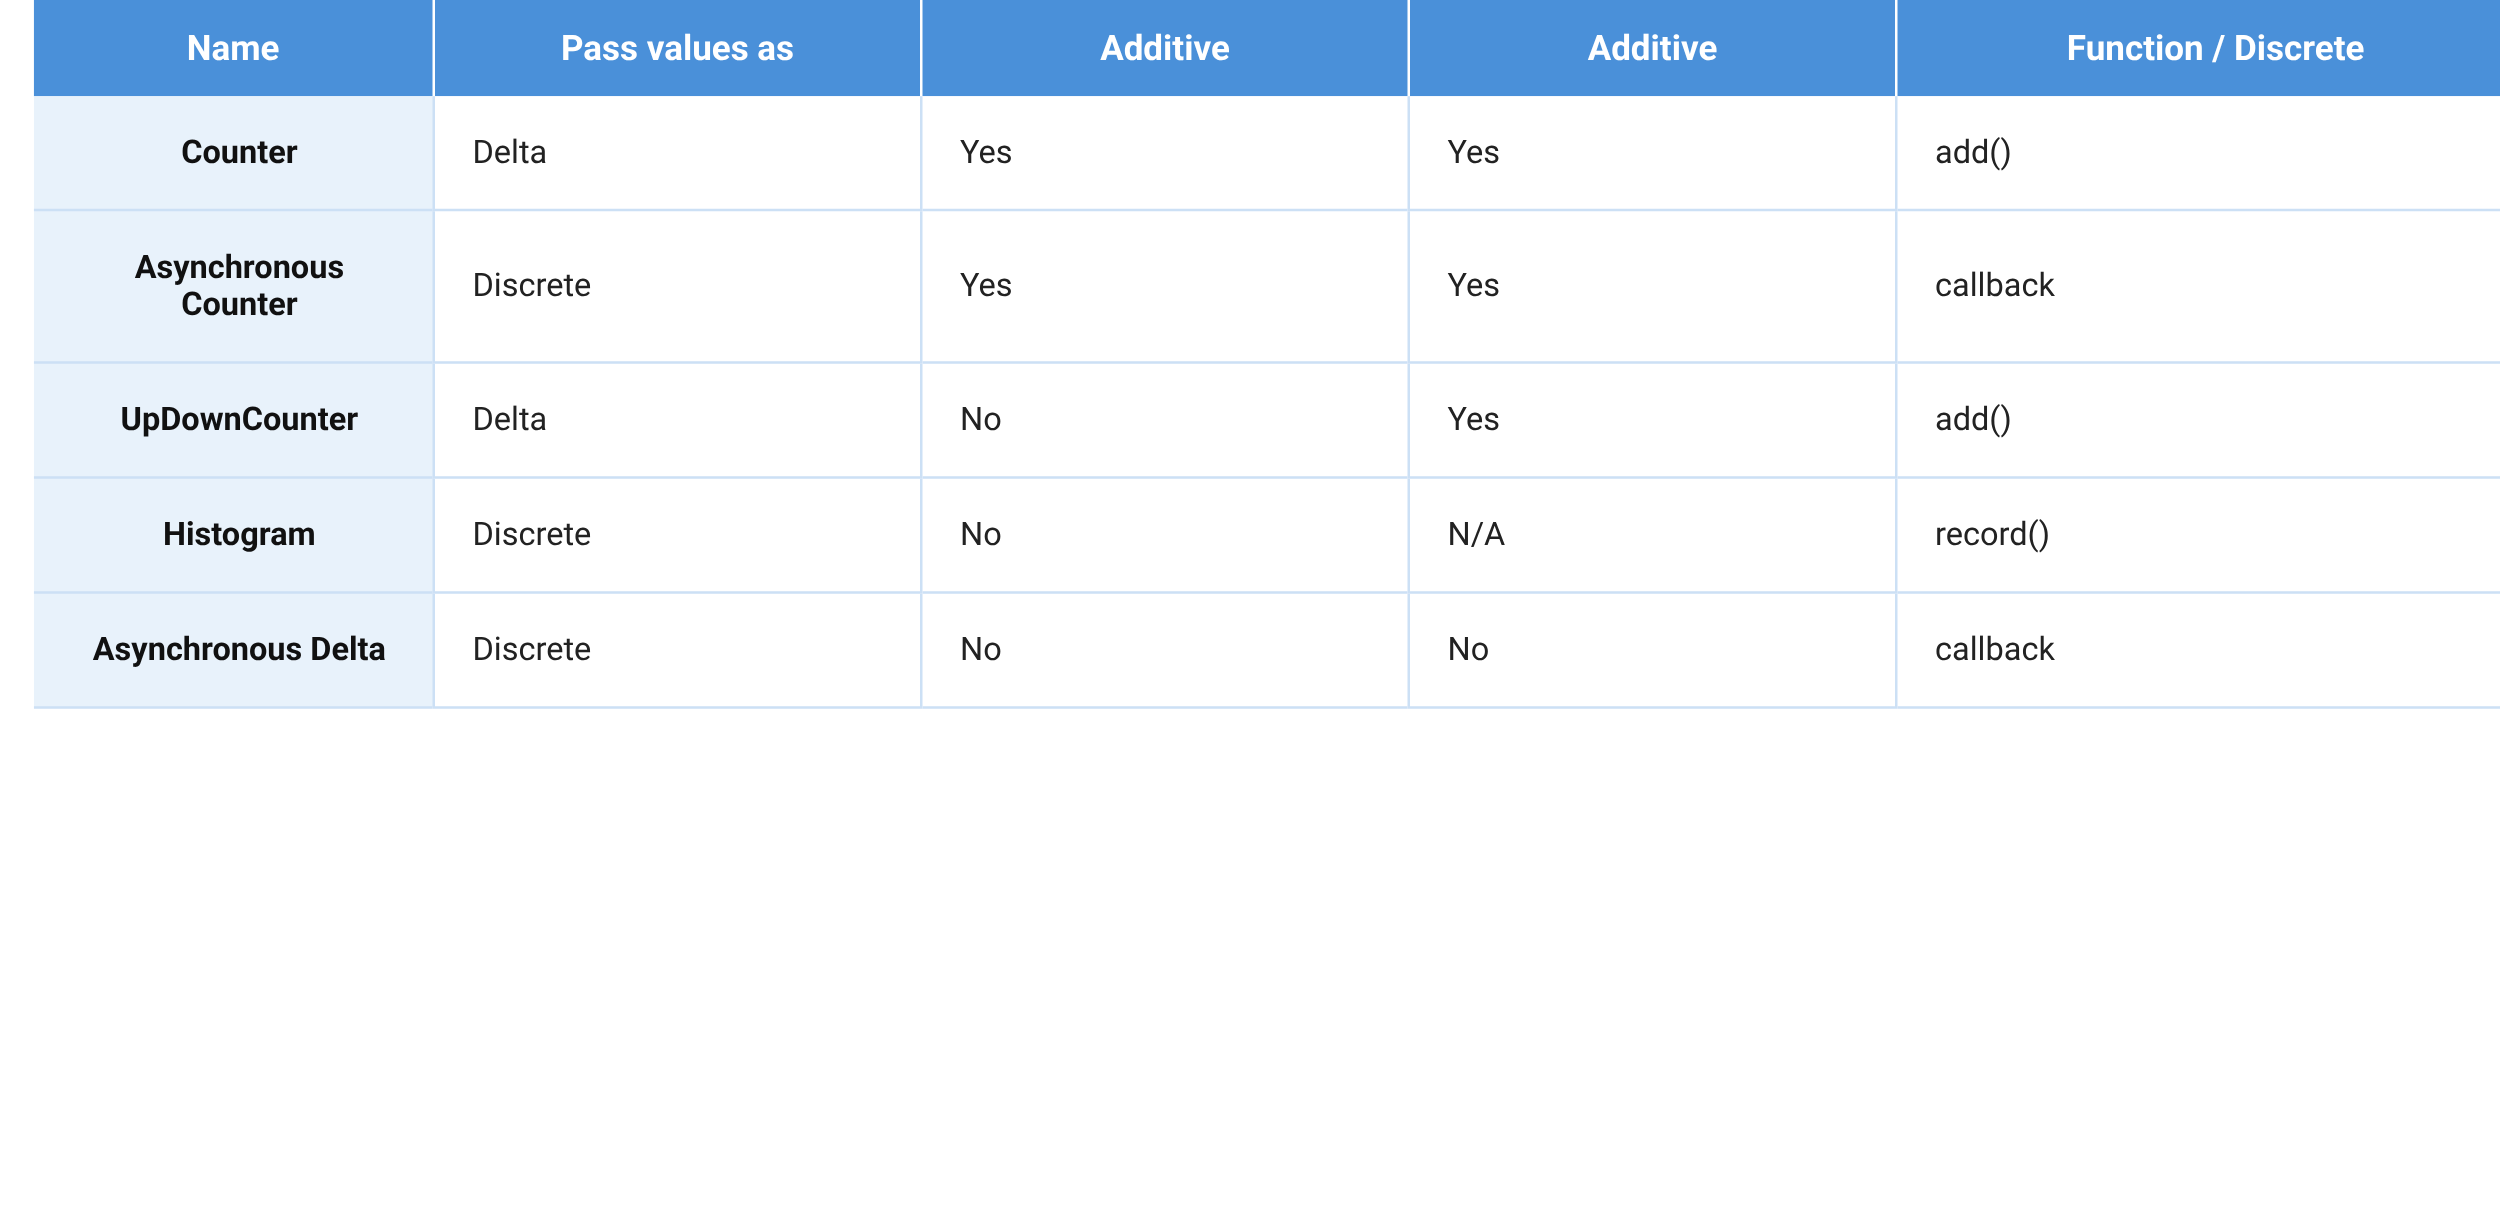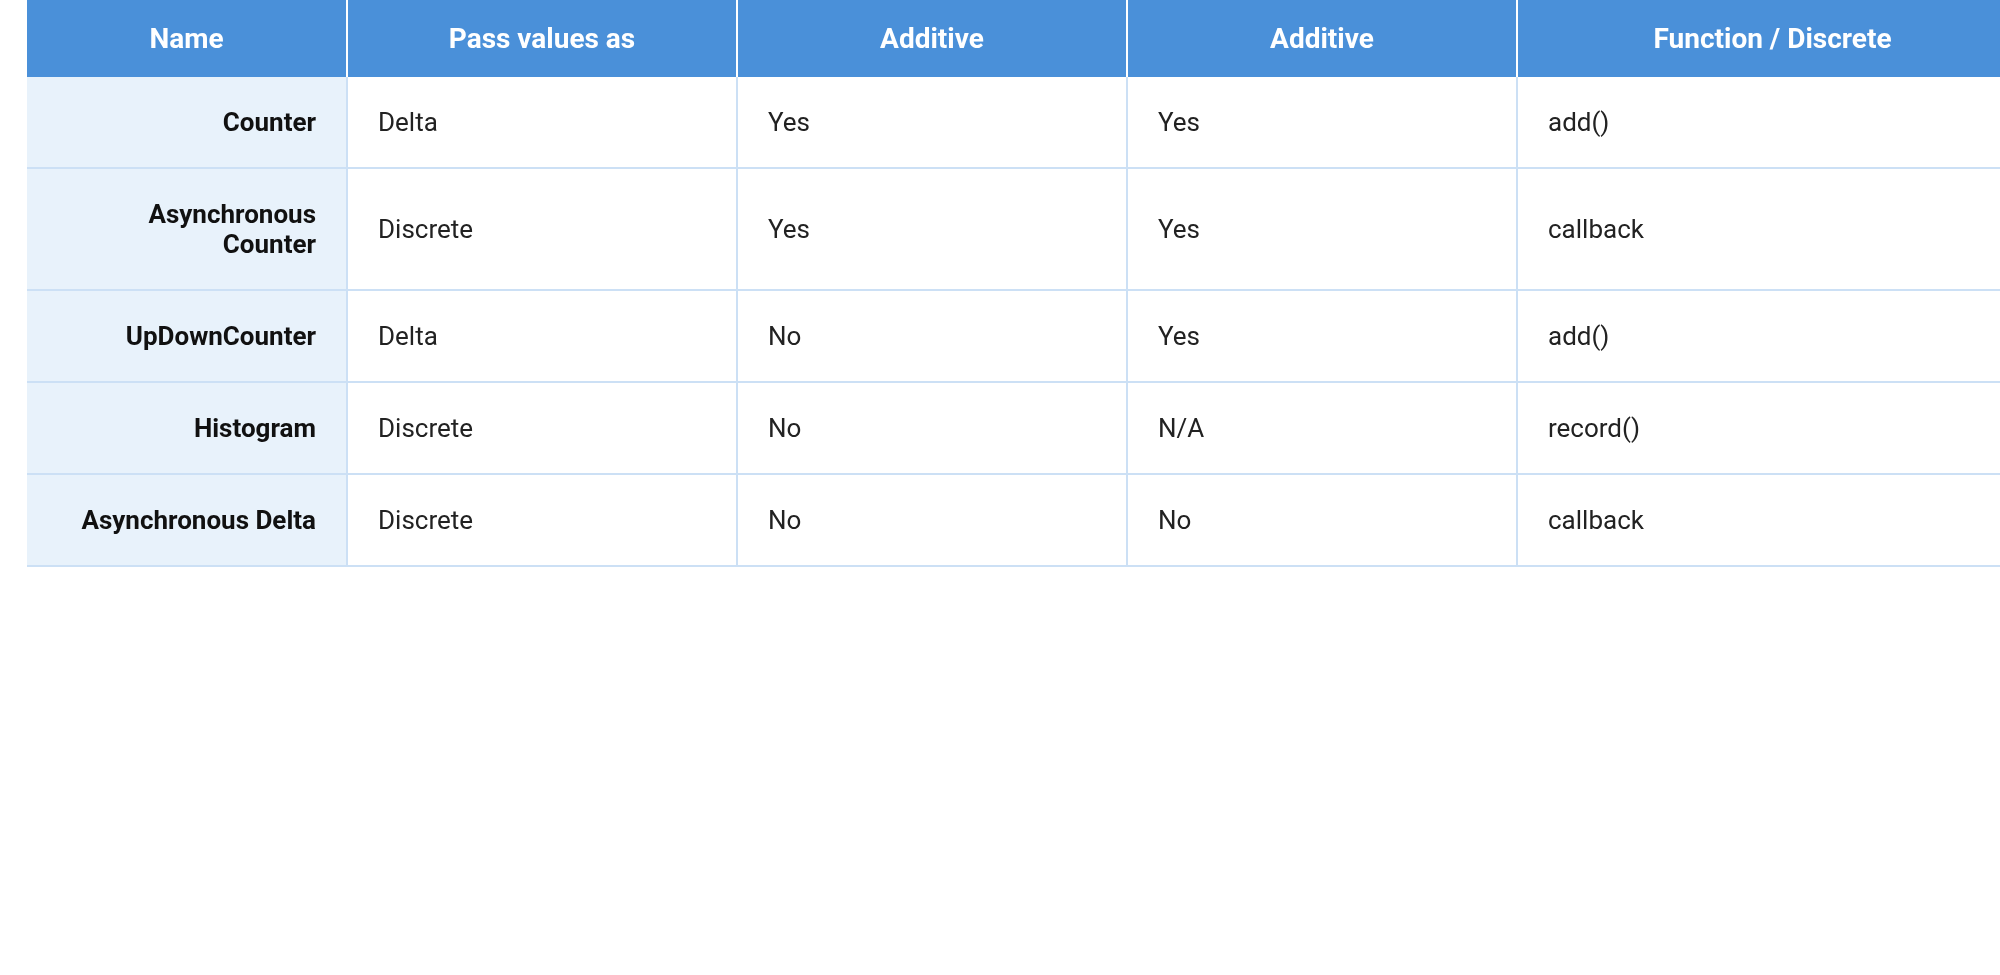--- a/index.html
+++ b/index.html
@@ -53,21 +53,21 @@
     tbody tr td {
       padding: 30px 30px;
       font-size: 26px;
       border-right: 2px solid #cce0f5;
       color: #222222;
       background-color: #ffffff;
     }
 
     tbody tr td:first-child {
       background-color: #e8f2fb;
-      text-align: right;
+      text-align: center;
       font-weight: 700;
       color: #111111;
       padding-left: 40px;
     }
 
     tbody tr td:last-child {
       border-right: none;
     }
 
     col.col-name { width: 320px; }

